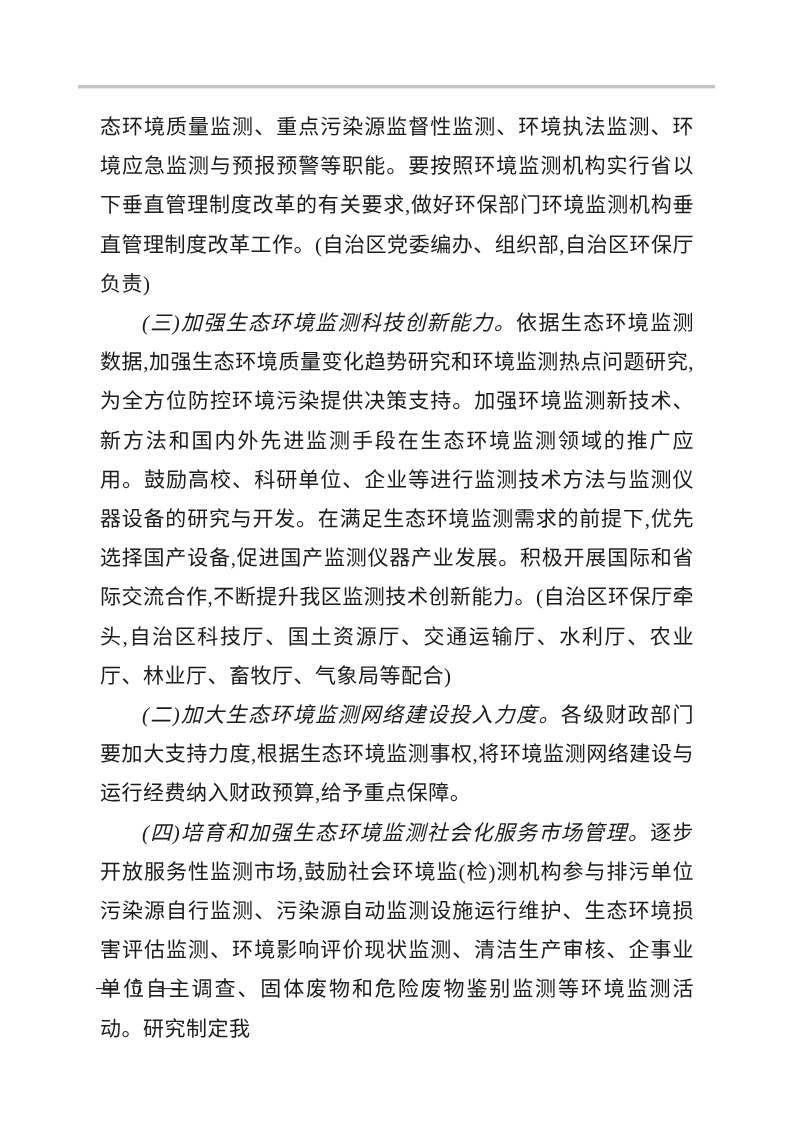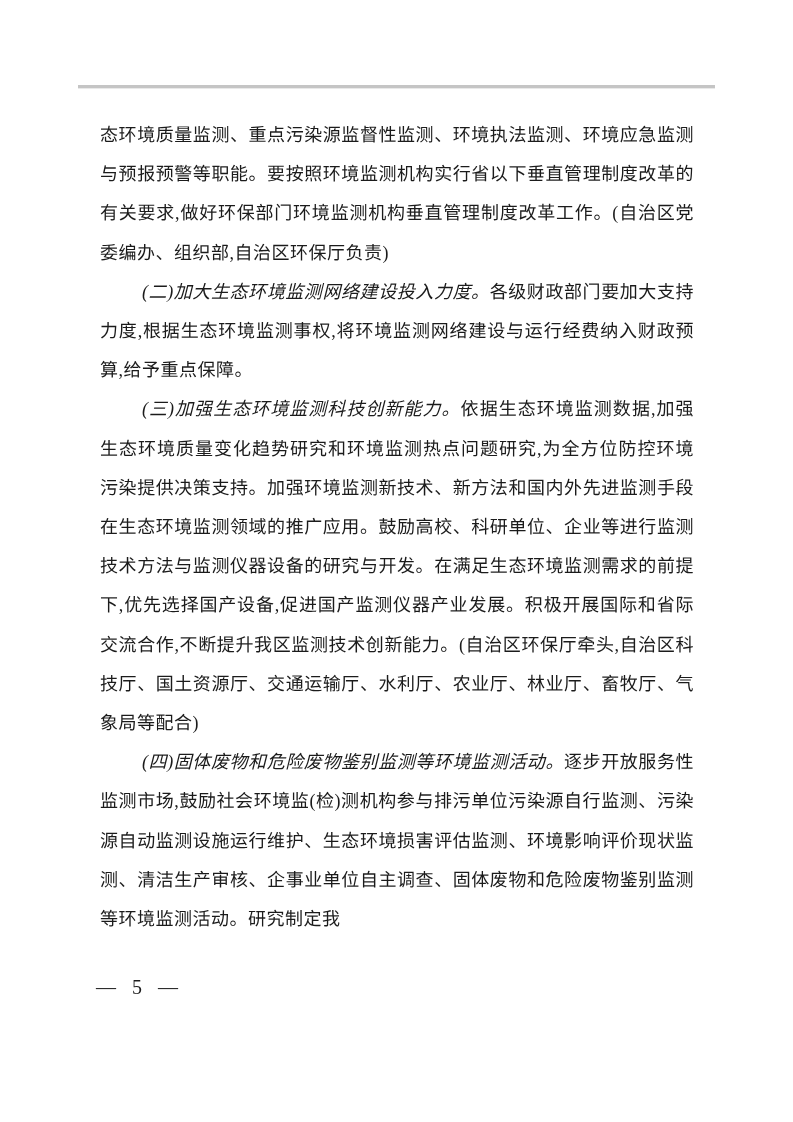--- a/index.html
+++ b/index.html
@@ -21,23 +21,23 @@
     left: 78px;
     top: 85px;
     width: 637px;
     height: 3px;
     background: #c5c5c5;
     border-bottom: 1px solid #e9e9e9;
   }
   .doc-body {
     position: absolute;
     left: 100px;
-    top: 116px;
+    top: 108px;
     width: 594px;
-    font-size: 18px;
+    font-size: 21px;
     line-height: 39.2px;
     text-align: justify;
     text-justify: inter-character;
     letter-spacing: 0.5px;
   }
   .para {
     margin: 0;
     padding: 0;
     text-indent: 42px;
   }
@@ -63,25 +63,25 @@
 </head>
 <body>
 
 <div class="page">
 
   <div class="top-rule"></div>
 
   <main class="doc-body">
     <p class="para flush"><span class="lead"></span><span>态环境质量监测、重点污染源监督性监测、环境执法监测、环境应急监测与预报预警等职能。要按照环境监测机构实行省以下垂直管理制度改革的有关要求,做好环保部门环境监测机构垂直管理制度改革工作。(自治区党委编办、组织部,自治区环保厅负责)</span></p>
 
+    <p class="para"><span class="lead">(三)加强生态环境监测科技创新能力。</span><span>依据生态环境监测数据,加强生态环境质量变化趋势研究和环境监测热点问题研究,为全方位防控环境污染提供决策支持。加强环境监测新技术、新方法和国内外先进监测手段在生态环境监测领域的推广应用。鼓励高校、科研单位、企业等进行监测技术方法与监测仪器设备的研究与开发。在满足生态环境监测需求的前提下,优先选择国产设备,促进国产监测仪器产业发展。积极开展国际和省际交流合作,不断提升我区监测技术创新能力。(自治区环保厅牵头,自治区科技厅、国土资源厅、交通运输厅、水利厅、农业厅、林业厅、畜牧厅、气象局等配合)</span></p>
+
     <p class="para"><span class="lead">(二)加大生态环境监测网络建设投入力度。</span><span>各级财政部门要加大支持力度,根据生态环境监测事权,将环境监测网络建设与运行经费纳入财政预算,给予重点保障。</span></p>
 
-    <p class="para"><span class="lead">(三)加强生态环境监测科技创新能力。</span><span>依据生态环境监测数据,加强生态环境质量变化趋势研究和环境监测热点问题研究,为全方位防控环境污染提供决策支持。加强环境监测新技术、新方法和国内外先进监测手段在生态环境监测领域的推广应用。鼓励高校、科研单位、企业等进行监测技术方法与监测仪器设备的研究与开发。在满足生态环境监测需求的前提下,优先选择国产设备,促进国产监测仪器产业发展。积极开展国际和省际交流合作,不断提升我区监测技术创新能力。(自治区环保厅牵头,自治区科技厅、国土资源厅、交通运输厅、水利厅、农业厅、林业厅、畜牧厅、气象局等配合)</span></p>
-
-    <p class="para"><span class="lead">(四)固体废物和危险废物鉴别监测等环境监测活动。</span><span>逐步开放服务性监测市场,鼓励社会环境监(检)测机构参与排污单位污染源自行监测、污染源自动监测设施运行维护、生态环境损害评估监测、环境影响评价现状监测、清洁生产审核、企事业单位自主调查、固体废物和危险废物鉴别监测等环境监测活动。研究制定我</span></p>
+    <p class="para"><span class="lead">(四)培育和加强生态环境监测社会化服务市场管理。</span><span>逐步开放服务性监测市场,鼓励社会环境监(检)测机构参与排污单位污染源自行监测、污染源自动监测设施运行维护、生态环境损害评估监测、环境影响评价现状监测、清洁生产审核、企事业单位自主调查、固体废物和危险废物鉴别监测等环境监测活动。研究制定我</span></p>
   </main>
 
   <footer class="page-footer">
     <span>—</span>
     <span>5</span>
     <span>—</span>
   </footer>
 
 </div>
 

